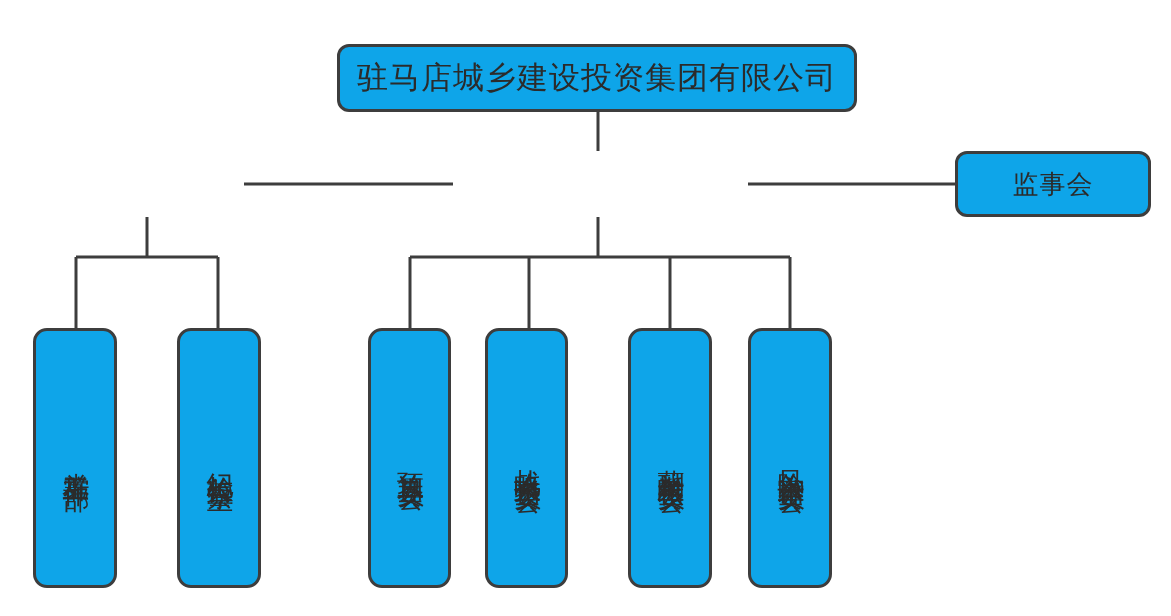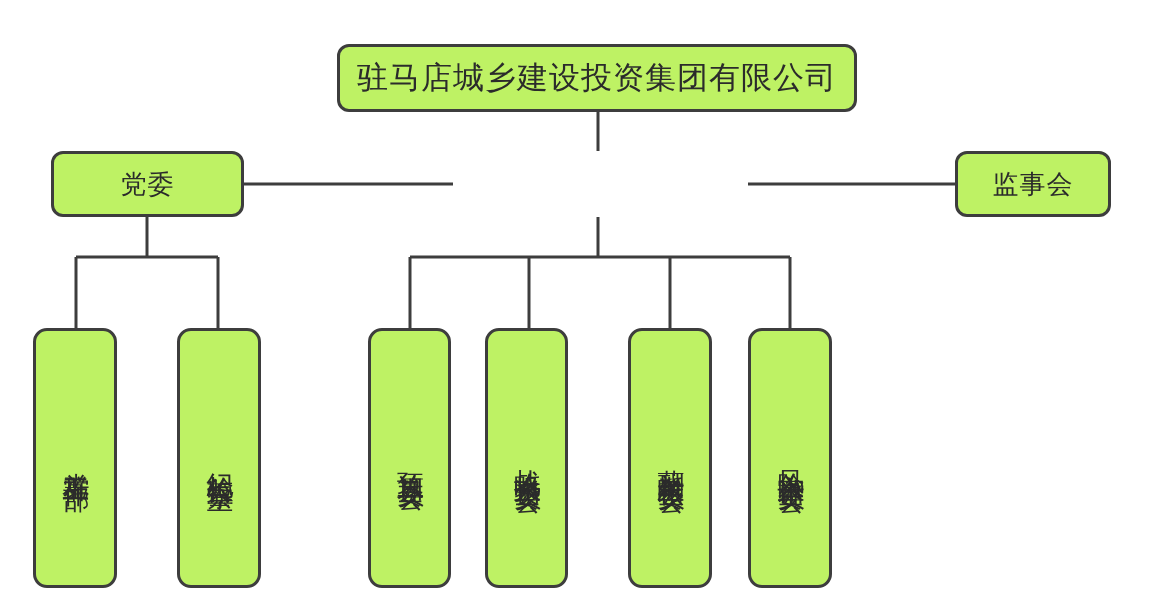--- a/index.html
+++ b/index.html
@@ -23,21 +23,21 @@
     position: absolute;
     left: 0;
     top: 0;
     width: 1171px;
     height: 616px;
     pointer-events: none;
   }
   .node {
     position: absolute;
     box-sizing: border-box;
-    background: #bef264;
+    background: #0ea5e9;
     border: 3px solid #3d3d3d;
     display: flex;
     align-items: center;
     justify-content: center;
     color: #2b2b2b;
     line-height: 1.18;
     text-align: center;
   }
   .node.horiz {
     border-radius: 12px;
@@ -61,21 +61,21 @@
   }
   #node-company .label-h { font-size: 31px; }
   
   #node-party-committee {
     left: 51px; top: 151px; width: 193px; height: 66px;
   }
   #node-board {
     left: 453px; top: 151px; width: 295px; height: 66px;
   }
   #node-supervisors {
-    left: 955px; top: 151px; width: 156px; height: 66px;
+    left: 955px; top: 151px; width: 196px; height: 66px;
   }
   #node-party-committee .label-h,
   #node-board .label-h,
   #node-supervisors .label-h { font-size: 26px; }
   
   .node.vert .label-v { font-size: 27px; }
   #node-party-work      { left: 33px;  top: 328px; width: 84px; height: 260px; }
   #node-discipline      { left: 177px; top: 328px; width: 84px; height: 260px; }
   #node-budget-cmte     { left: 368px; top: 328px; width: 83px; height: 260px; }
   #node-strategy-cmte   { left: 485px; top: 328px; width: 83px; height: 260px; }
@@ -107,23 +107,20 @@
       <line x1="529" y1="257" x2="529" y2="328"></line>
       <line x1="670" y1="257" x2="670" y2="328"></line>
       <line x1="790" y1="257" x2="790" y2="328"></line>
     </g>
   </svg>
 
   <div class="node horiz" id="node-company">
     <span class="label-h">驻马店城乡建设投资集团有限公司</span>
   </div>
 
-  <div class="node horiz" id="node-party-committee">
-    <span class="label-h">党委</span>
-  </div>
 
 
   <div class="node horiz" id="node-supervisors">
     <span class="label-h">监事会</span>
   </div>
 
   <div class="node vert" id="node-party-work">
     <span class="label-v">党群工作部</span>
   </div>
 

